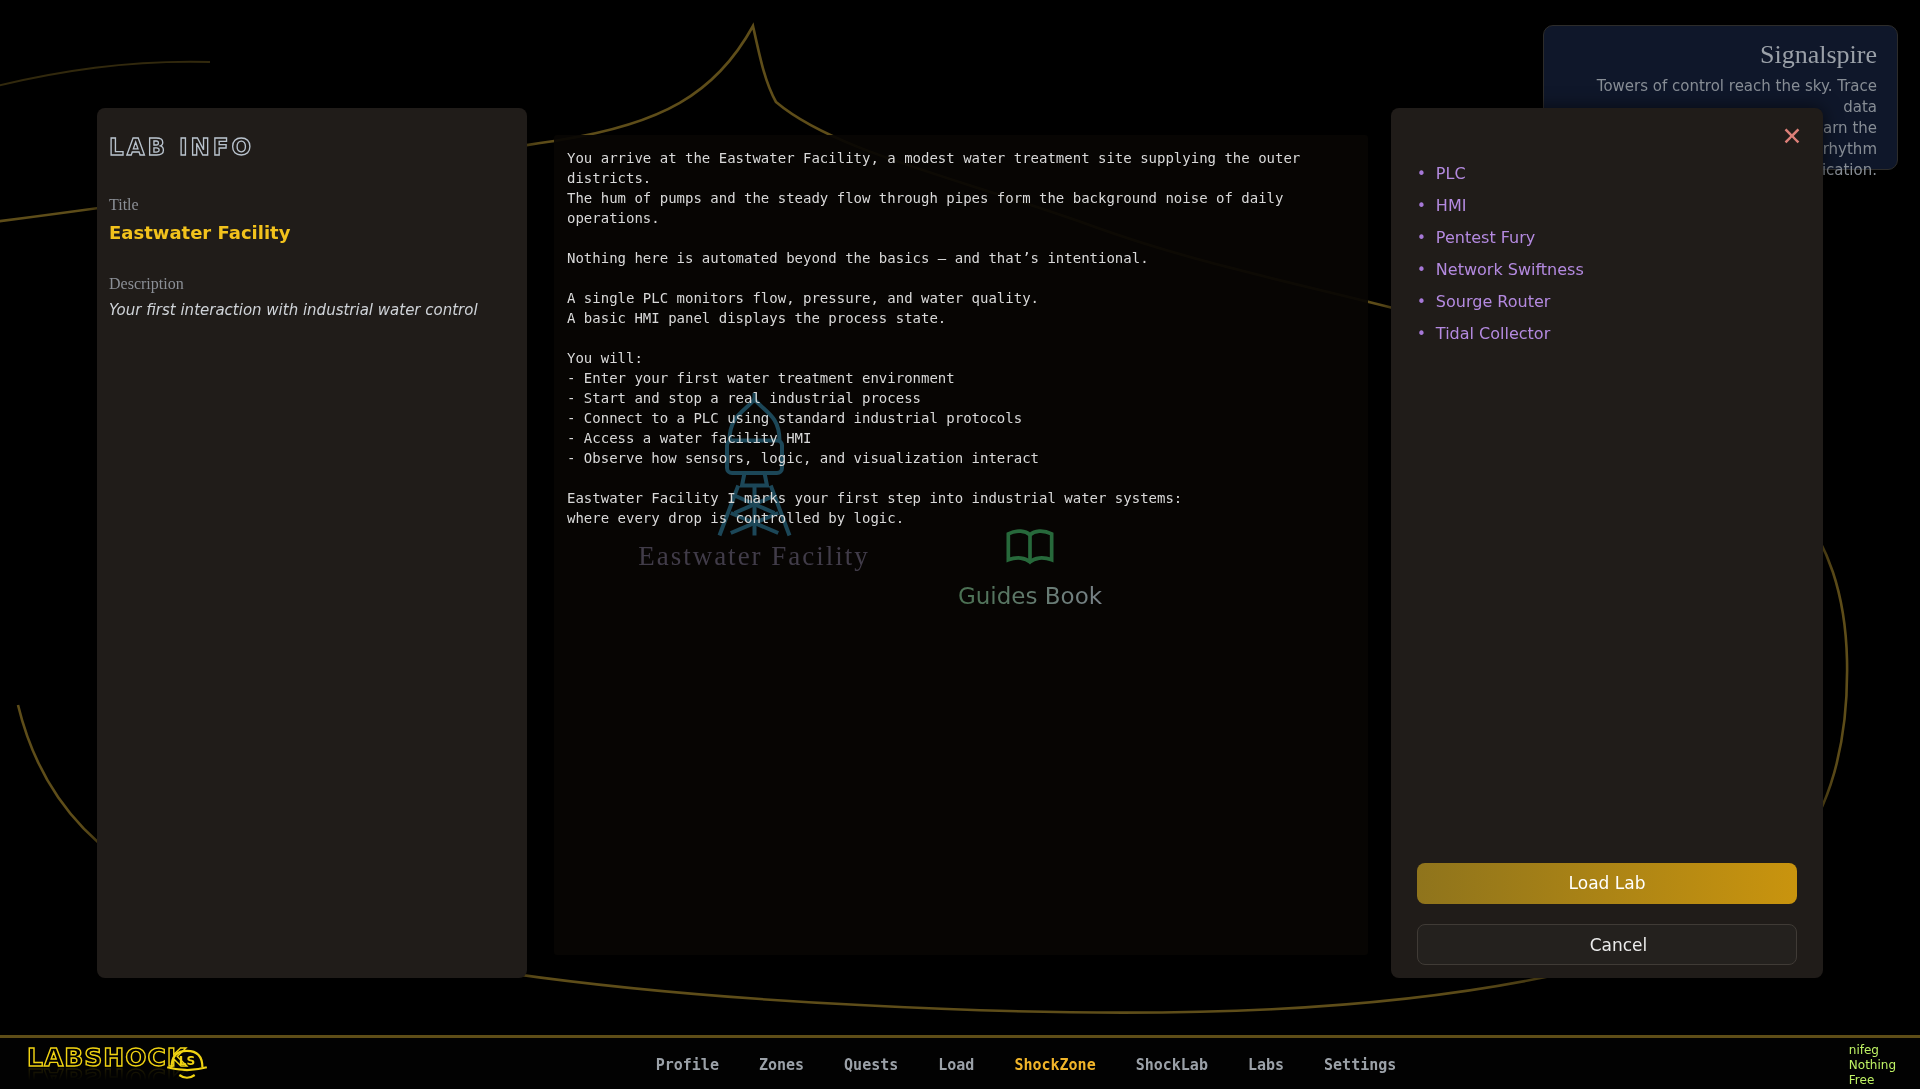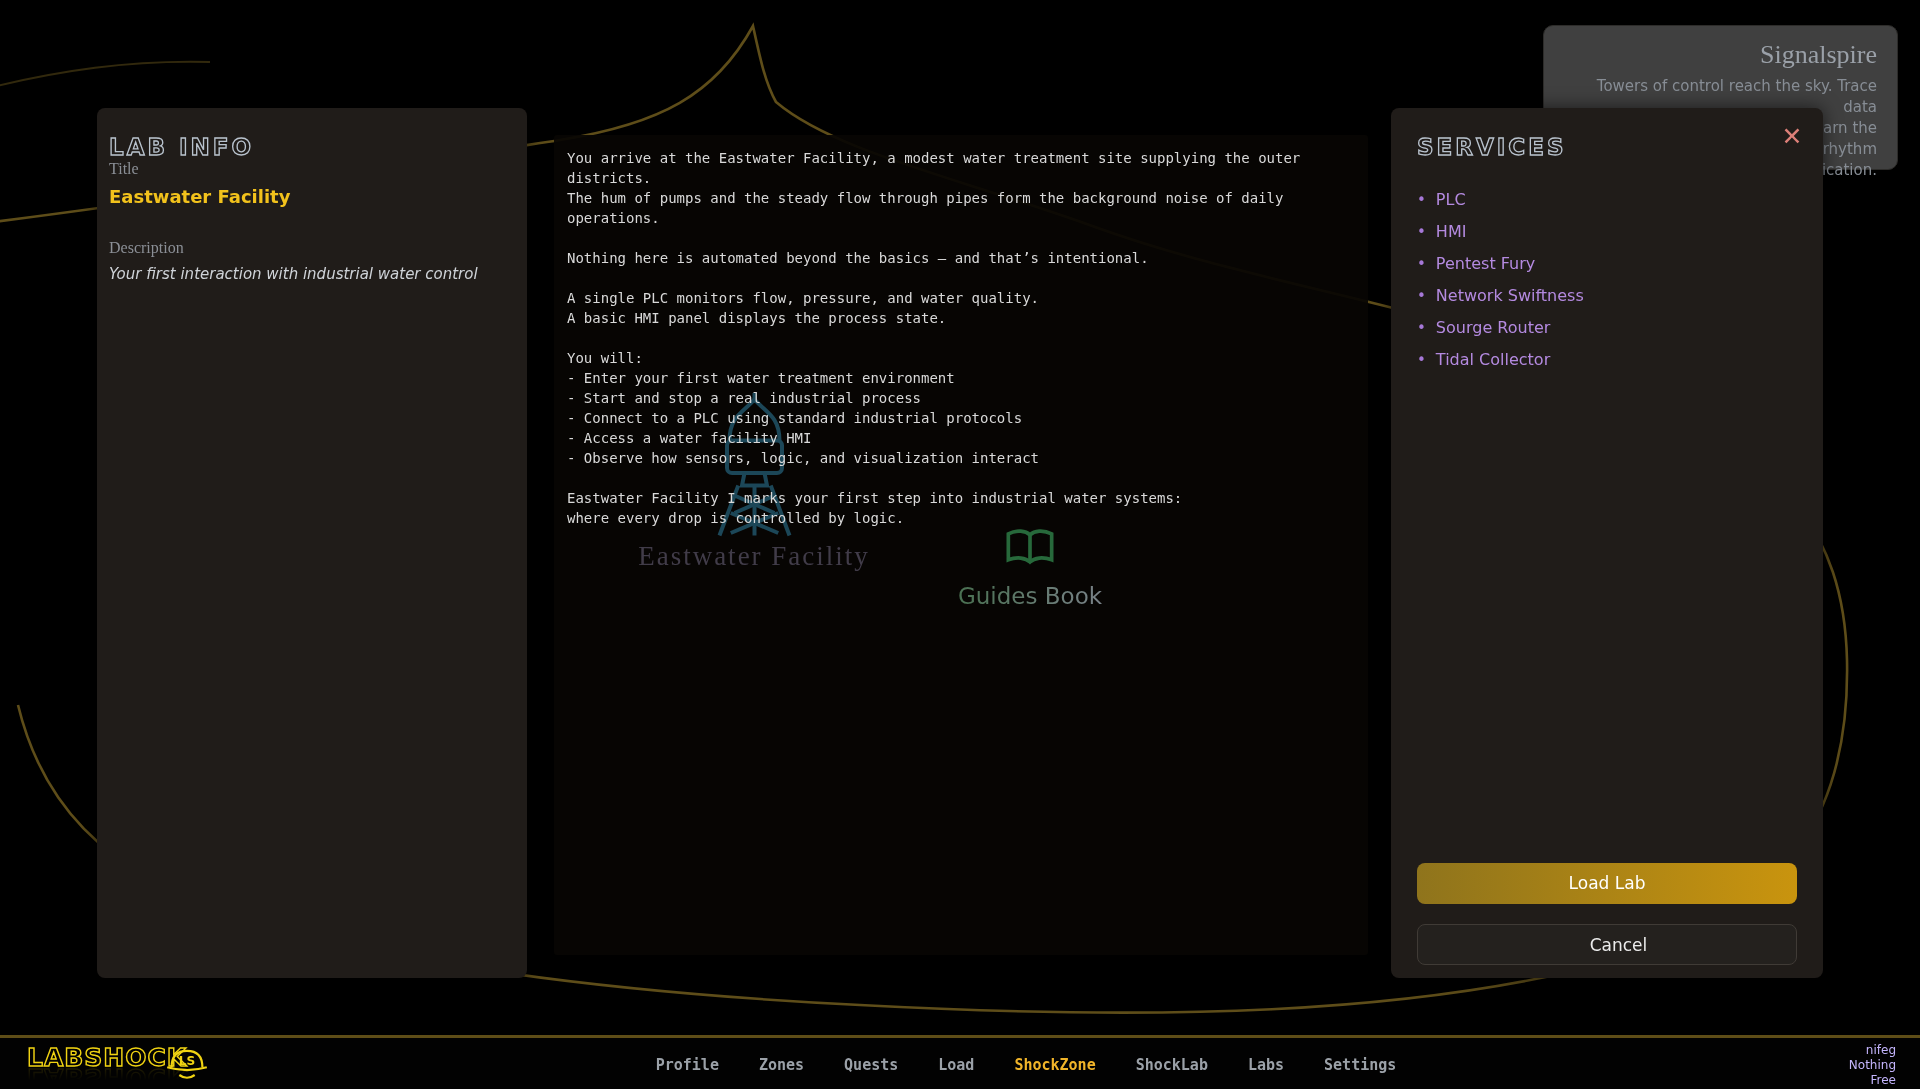--- a/index.html
+++ b/index.html
@@ -4,37 +4,37 @@
 <style>
   * { margin:0; padding:0; box-sizing:border-box; }
   html,body { width:1920px; height:1089px; background:#000; overflow:hidden; }
   body { font-family:"DejaVu Sans", sans-serif; position:relative; }
 
   
   #bg-curves { position:absolute; inset:0; z-index:0; }
 
   
   .zone-card { position:absolute; left:1543px; top:25px; width:355px; height:145px;
-    background:#404040; border:1px solid #2d2c2a; border-radius:10px; z-index:1;
+    background:#0f172a; border:1px solid #2d2c2a; border-radius:10px; z-index:1;
     padding:14px 20px; text-align:right; }
   .zone-card h2 { font-family:"Liberation Serif", serif; font-size:26px; font-weight:400;
     color:#9aa0a8; margin-bottom:6px; }
   .zone-card p { font-size:15px; line-height:21px; color:#878d95; white-space:pre-line; }
 
   
   .panel { position:absolute; top:108px; height:870px; background:#201c19;
     border-radius:8px; z-index:3; box-shadow:0 0 18px rgba(0,0,0,.6); }
   #lab-info-panel { left:97px;  width:430px; padding:26px 12px; }
   #services-panel { left:1391px; width:432px; padding:26px; }
 
   .outline-head { font-size:23px; font-weight:800; letter-spacing:3px;
     color:#b9c3ce; -webkit-text-fill-color:transparent; -webkit-text-stroke:1.3px #b9c3ce; }
 
   .field-label { font-family:"Liberation Serif", serif; font-size:16px; color:#8b8f96; }
-  #lab-title-label { }
+  #lab-title-label { margin-top:36px; }
   #lab-title-value { margin-top:8px; font-size:18px; font-weight:700; color:#f2c21c; }
   #lab-desc-label { margin-top:32px; }
   #lab-desc-value { margin-top:8px; font-size:15px; font-style:italic; color:#cfd3d8; }
 
   
   #brief-panel { position:absolute; left:554px; top:135px; width:814px; height:820px;
     background:rgba(7,5,3,0.93); z-index:2; border-radius:3px; }
   #brief-text { position:absolute; left:13px; top:13px; width:790px;
     font-family:"DejaVu Sans Mono", monospace; font-size:14px; line-height:20px;
     color:#d9d9d9; white-space:pre-wrap; z-index:2; }
@@ -71,22 +71,22 @@
     display:block; }
   .logo-reflect { transform:scaleY(-1); opacity:.22; margin-top:-5px;
     -webkit-mask-image:linear-gradient(to top, rgba(0,0,0,.7), transparent 65%);
     mask-image:linear-gradient(to top, rgba(0,0,0,.7), transparent 65%); }
   #helmet-icon { position:absolute; left:165px; top:6px; }
   #footer-nav { position:absolute; left:1026px; top:0; height:54px; transform:translateX(-50%);
     display:flex; align-items:center; gap:40px; }
   .nav-item { font-family:"DejaVu Sans Mono", monospace; font-size:15px; font-weight:700;
     color:#9ba1a8; cursor:pointer; white-space:nowrap; }
   .nav-item.active { color:#f0b429; }
-  #user-info { position:absolute; right:24px; top:5px; text-align:right; font-size:12px;
-    line-height:15px; color:#c4b5fd; }
+  #user-info { position:absolute; right:24px; top:5px; text-align:left; font-size:12px;
+    line-height:15px; color:#bef264; }
 </style>
 </head>
 <body>
 
 <svg id="bg-curves" width="1920" height="1089" viewBox="0 0 1920 1089" fill="none">
   <path d="M -30 225 C 200 196 430 160 560 140 C 660 124 715 95 753 26
            C 760 58 765 82 776 102 C 835 152 960 178 1095 227
            C 1270 290 1450 305 1625 385 C 1780 455 1844 530 1847 660
            C 1850 805 1795 905 1635 955 C 1420 1018 1140 1020 860 1005
            C 560 990 295 952 150 878 C 75 838 35 775 18 705" stroke="#63511a" stroke-width="2.6" opacity="0.95"></path>
@@ -150,21 +150,20 @@
     <svg width="52" height="44" viewBox="0 0 48 40" fill="none">
       <path d="M4 6 C12 2 20 3 24 7 C28 3 36 2 44 6 L44 30 C36 27 28 28 24 32 C20 28 12 27 4 30 Z" stroke="#27693b" stroke-width="3.4"></path>
       <path d="M24 7 V32" stroke="#27693b" stroke-width="3.4"></path>
     </svg>
     <div id="guides-book-label">Guides Book</div>
   </div>
 </div>
 
 <div class="panel" id="services-panel">
   <button id="close-btn">✕</button>
-  <div class="outline-head">SERVICES</div>
   <ul id="services-list">
     <li><a>PLC</a></li>
     <li><a>HMI</a></li>
     <li><a>Pentest Fury</a></li>
     <li><a>Network Swiftness</a></li>
     <li><a>Sourge Router</a></li>
     <li><a>Tidal Collector</a></li>
   </ul>
   <button class="panel-btn" id="load-btn">Load Lab</button>
   <button class="panel-btn" id="cancel-btn">Cancel</button>

